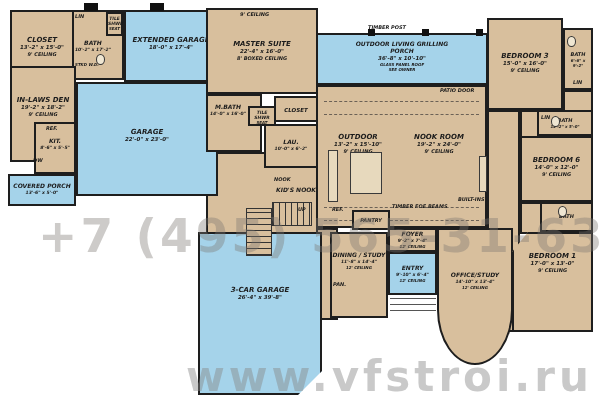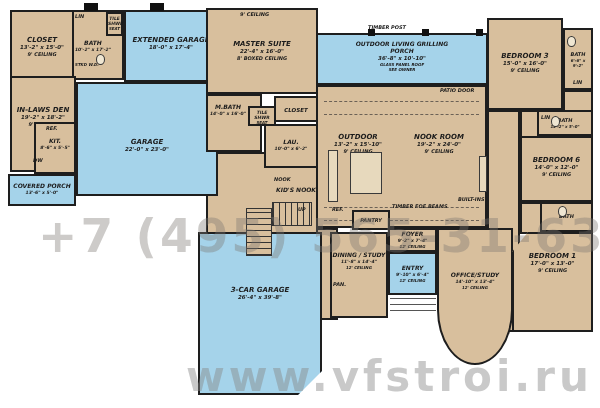--- a/index.html
+++ b/index.html
@@ -59,21 +59,21 @@
       <span class="rn" style="font-size:6px">BATH</span>
       <span class="rd" style="font-size:4.5px">10'-2" x 17'-2"</span>
     </div>
   </div>
   <div class="room tan sm" style="left:106px;top:12px;width:17px;height:24px">
     <div class="lbl" style="top:2px">
       <span class="rn">TILE SHWR</span>
       <span class="rd">SEAT</span>
     </div>
   </div>
-  <div class="room tan" style="left:10px;top:76px;width:66px;height:96px">
+  <div class="room tan" style="left:10px;top:66px;width:66px;height:96px">
     <div class="lbl" style="top:28px">
       <span class="rn">IN-LAWS DEN</span>
       <span class="rd">19'-2" x 18'-2"</span>
       <span class="rc">9' CEILING</span>
     </div>
   </div>
   <div class="room tan" style="left:34px;top:122px;width:42px;height:52px">
     <div class="lbl" style="top:14px">
       <span class="rn" style="font-size:6px">KIT.</span>
       <span class="rd" style="font-size:4.5px">8'-6" x 5'-5"</span>
@@ -86,21 +86,21 @@
     </div>
   </div>
 
   <div class="room blue" style="left:124px;top:10px;width:94px;height:72px">
     <div class="lbl" style="top:24px">
       <span class="rn">EXTENDED GARAGE</span>
       <span class="rd">18'-0" x 17'-4"</span>
     </div>
   </div>
   <div class="room blue" style="left:76px;top:82px;width:142px;height:114px">
-    <div class="lbl" style="top:54px">
+    <div class="lbl" style="top:44px">
       <span class="rn">GARAGE</span>
       <span class="rd">22'-0" x 23'-0"</span>
     </div>
   </div>
   <div class="room blue chamfer-br" style="left:198px;top:232px;width:124px;height:163px">
     <div class="lbl" style="top:52px">
       <span class="rn">3-CAR GARAGE</span>
       <span class="rd">26'-4" x 39'-8"</span>
     </div>
   </div>

